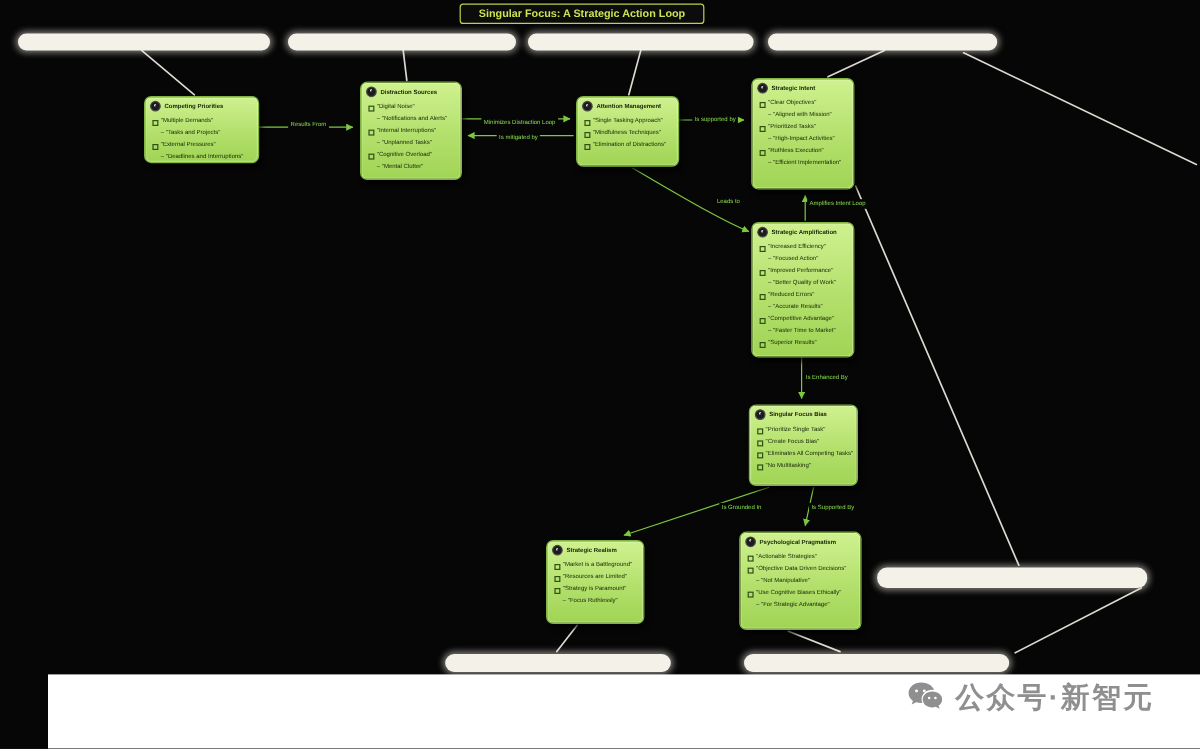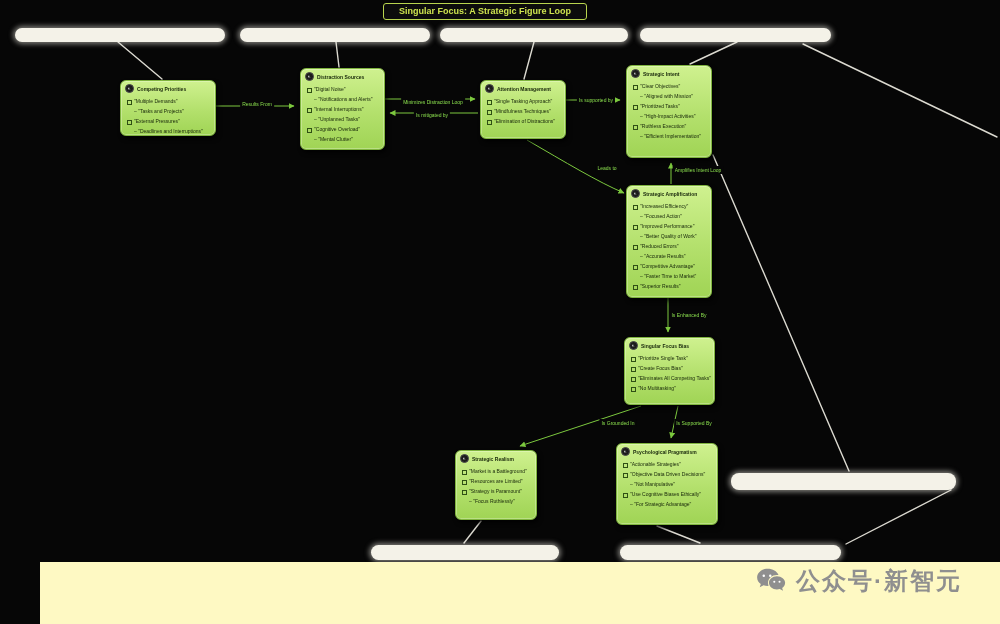--- a/index.html
+++ b/index.html
@@ -25,21 +25,21 @@
              font-size:5px;line-height:7px;text-align:center;flex:0 0 auto;border:0.5px solid #4a4a4a;}
   .items{display:block;}
   .item{display:flex;align-items:flex-start;gap:2px;font-size:5px;line-height:10px;padding-left:2px;}
   .item.sub{padding-left:9px;}
   .sq{width:3px;height:3px;border:1px solid #2f4f15;margin-top:3.5px;flex:0 0 auto;}
   .t{white-space:nowrap;}
   
   .edge-label{position:absolute;transform:translate(-50%,-50%);background:#060606;color:#8be04e;
               font-size:5px;line-height:6px;padding:1px 2px;white-space:nowrap;z-index:2;}
   
-  .caption-bar{position:absolute;left:16px;right:0;bottom:0;height:62px;background:#fef9c3;z-index:6;margin-left:24px;}
+  .caption-bar{position:absolute;left:16px;right:0;bottom:0;height:62px;background:#ffffff;z-index:6;margin-left:24px;}
   .caption{position:absolute;left:0;right:0;top:31px;text-align:center;color:#111;
            font-family:"Liberation Serif",serif;font-size:16px;}
   .watermark{position:absolute;right:38px;top:3px;display:flex;align-items:center;gap:8px;
              color:#8f8f8f;font-size:24px;letter-spacing:2px;font-weight:bold;}
   .wechat-icon{width:32px;height:28px;flex:0 0 auto;}
 </style>
 </head>
 <body>
 
 <div class="wrap">
@@ -67,21 +67,21 @@
       <path d="M534,42 L524,79"></path>
       <path d="M737,42 L690,64"></path>
       <path d="M803,44 L997,137"></path>
       <path d="M713,155 L849,471"></path>
       <path d="M951,490 L846,544"></path>
       <path d="M657,526 L700,543"></path>
       <path d="M481,521 L464,543"></path>
     </g>
   </svg>
 
-  <div class="title-box">Singular Focus: A Strategic Figure Loop</div>
+  <div class="title-box">Singular Focus: A Strategic Action Loop</div>
 
   <div class="pill" style="left:15px;top:28px;width:210px;height:14px"></div>
   <div class="pill" style="left:240px;top:28px;width:190px;height:14px"></div>
   <div class="pill" style="left:440px;top:28px;width:188px;height:14px"></div>
   <div class="pill" style="left:640px;top:28px;width:191px;height:14px"></div>
   <div class="pill" style="left:731px;top:473px;width:225px;height:17px"></div>
   <div class="pill" style="left:371px;top:545px;width:188px;height:15px"></div>
   <div class="pill" style="left:620px;top:545px;width:221px;height:15px"></div>
 
   <div class="node" style="left:120px;top:80px;width:96px;height:56px">

